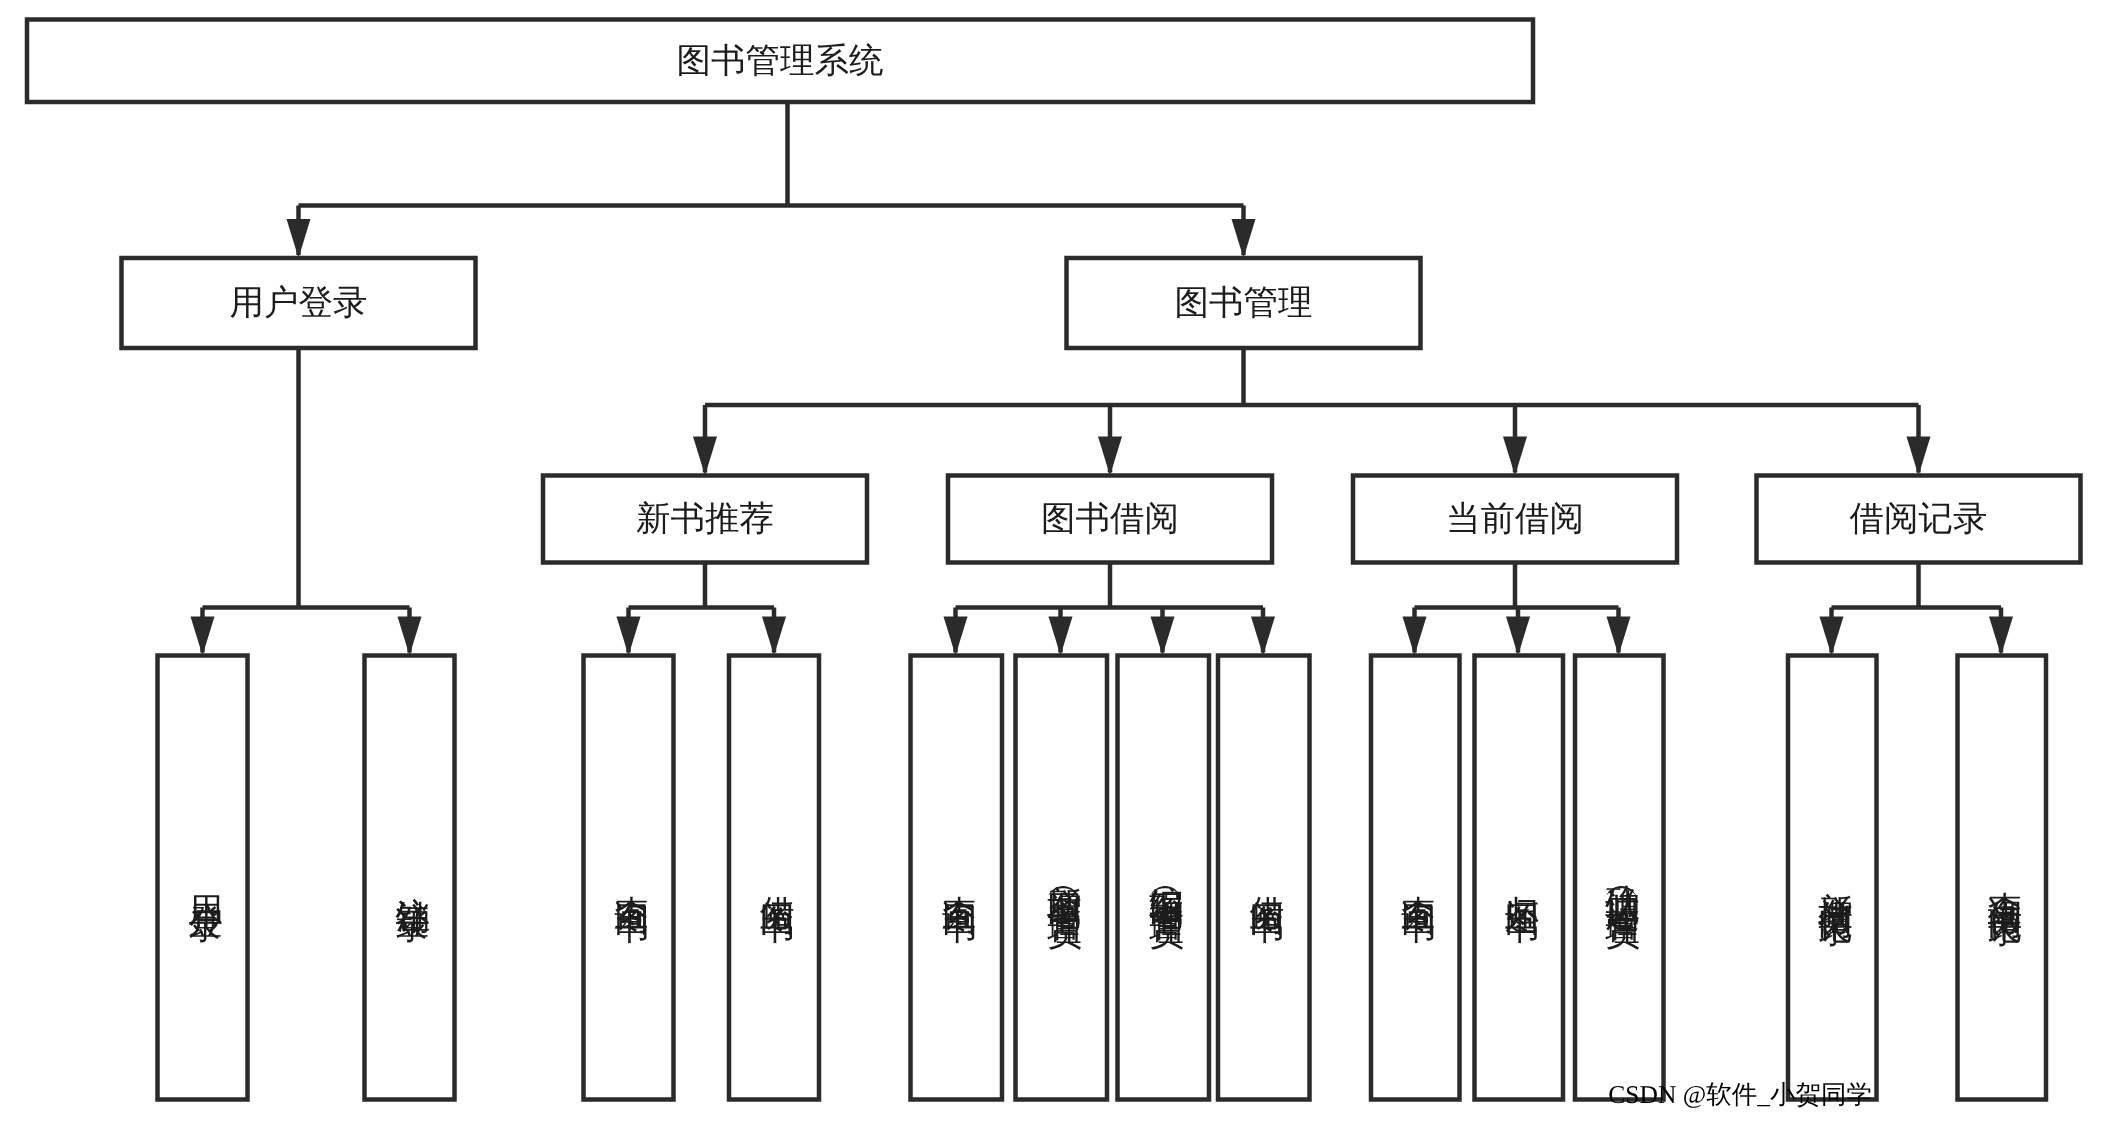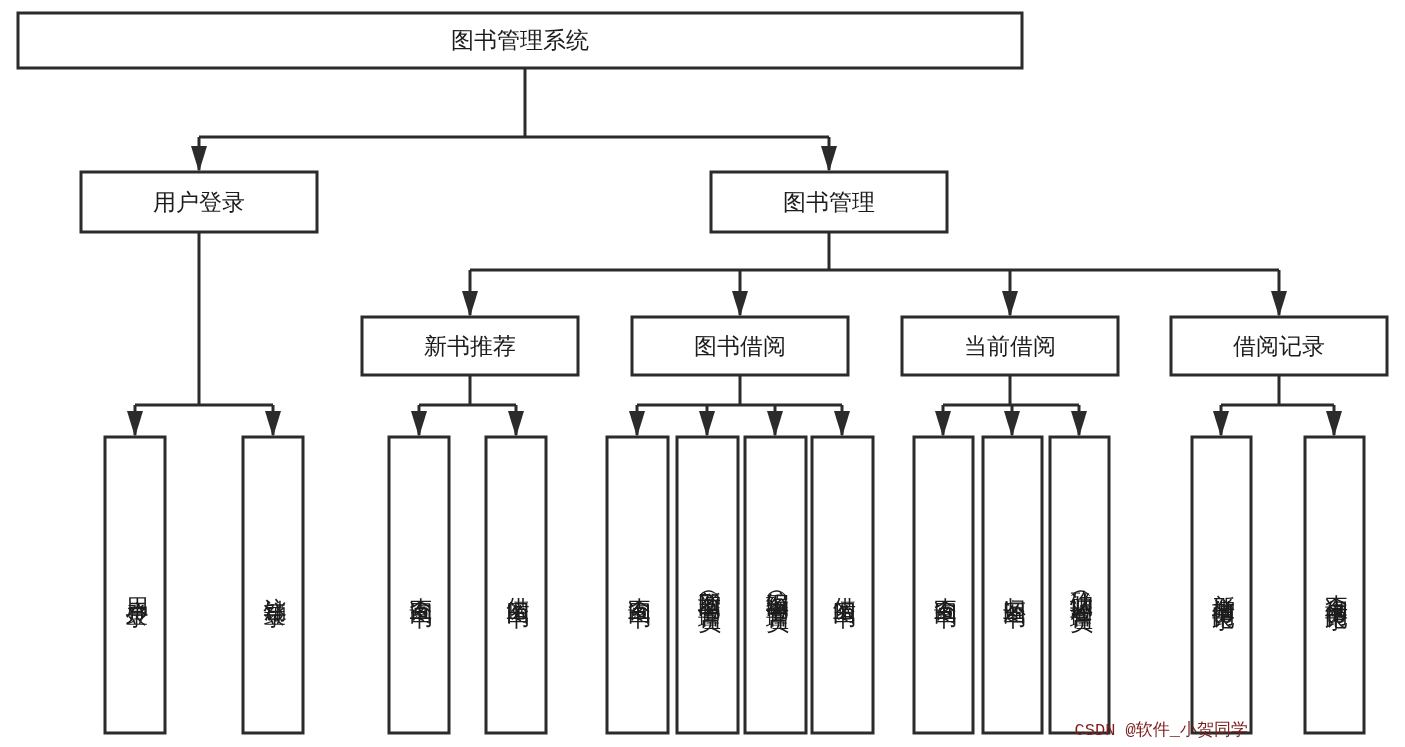--- a/index.html
+++ b/index.html
@@ -56,23 +56,23 @@
   .node-label.vertical {
     font-size: 23px;
     writing-mode: vertical-rl;
     text-orientation: upright;
     letter-spacing: 3px;
   }
   .watermark {
     position: absolute;
     right: 8px;
     bottom: 6px;
-    color: #7f1d1d;
+    color: #000000;
     font-size: 17px;
-    font-family: Liberation Mono, monospace;
+    font-family: Liberation Serif, serif;
     white-space: nowrap;
     user-select: none;
     pointer-events: none;
     margin-top: 18px;
   }
 </style>
 </head>
 <body>
 
 <div id="diagram-root">

